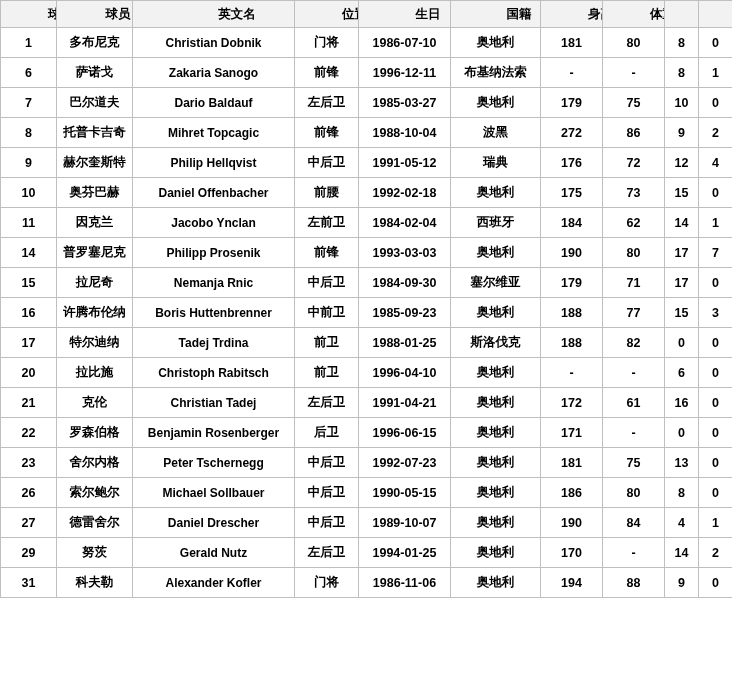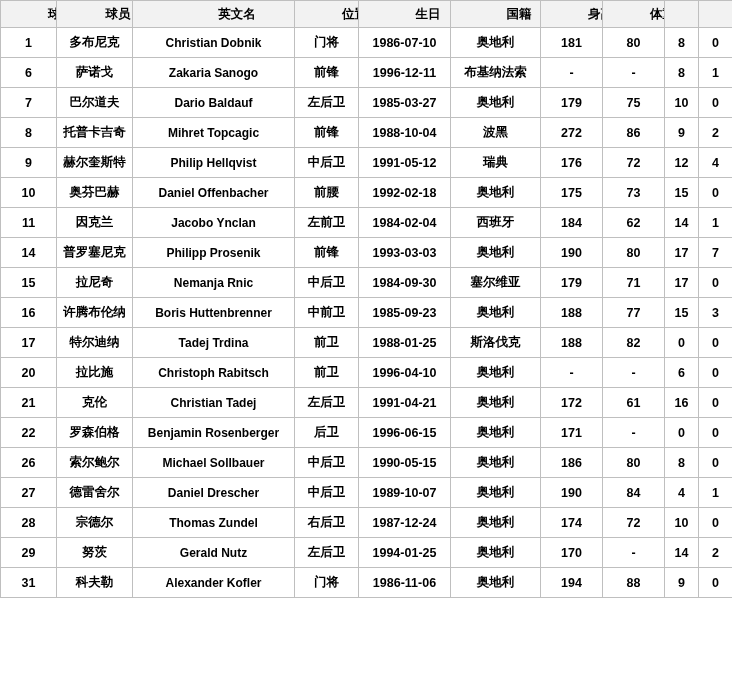--- a/index.html
+++ b/index.html
@@ -261,20 +261,32 @@
         <td class="en-name">Benjamin Rosenberger</td>
         <td class="pos">后卫</td>
         <td class="birth">1996-06-15</td>
         <td class="nat">奥地利</td>
         <td class="height">171</td>
         <td class="weight">-</td>
         <td class="apps">0</td>
         <td class="goals">0</td>
       </tr>
       <tr>
+        <td class="num">23</td>
+        <td class="cn-name">舍尔内格</td>
+        <td class="en-name">Peter Tschernegg</td>
+        <td class="pos">中后卫</td>
+        <td class="birth">1992-07-23</td>
+        <td class="nat">奥地利</td>
+        <td class="height">181</td>
+        <td class="weight">75</td>
+        <td class="apps">13</td>
+        <td class="goals">0</td>
+      </tr>
+      <tr>
         <td class="num">26</td>
         <td class="cn-name">索尔鲍尔</td>
         <td class="en-name">Michael Sollbauer</td>
         <td class="pos">中后卫</td>
         <td class="birth">1990-05-15</td>
         <td class="nat">奥地利</td>
         <td class="height">186</td>
         <td class="weight">80</td>
         <td class="apps">8</td>
         <td class="goals">0</td>
@@ -283,32 +295,20 @@
         <td class="num">27</td>
         <td class="cn-name">德雷舍尔</td>
         <td class="en-name">Daniel Drescher</td>
         <td class="pos">中后卫</td>
         <td class="birth">1989-10-07</td>
         <td class="nat">奥地利</td>
         <td class="height">190</td>
         <td class="weight">84</td>
         <td class="apps">4</td>
         <td class="goals">1</td>
-      </tr>
-      <tr>
-        <td class="num">28</td>
-        <td class="cn-name">宗德尔</td>
-        <td class="en-name">Thomas Zundel</td>
-        <td class="pos">右后卫</td>
-        <td class="birth">1987-12-24</td>
-        <td class="nat">奥地利</td>
-        <td class="height">174</td>
-        <td class="weight">72</td>
-        <td class="apps">10</td>
-        <td class="goals">0</td>
       </tr>
       <tr>
         <td class="num">29</td>
         <td class="cn-name">努茨</td>
         <td class="en-name">Gerald Nutz</td>
         <td class="pos">左后卫</td>
         <td class="birth">1994-01-25</td>
         <td class="nat">奥地利</td>
         <td class="height">170</td>
         <td class="weight">-</td>

